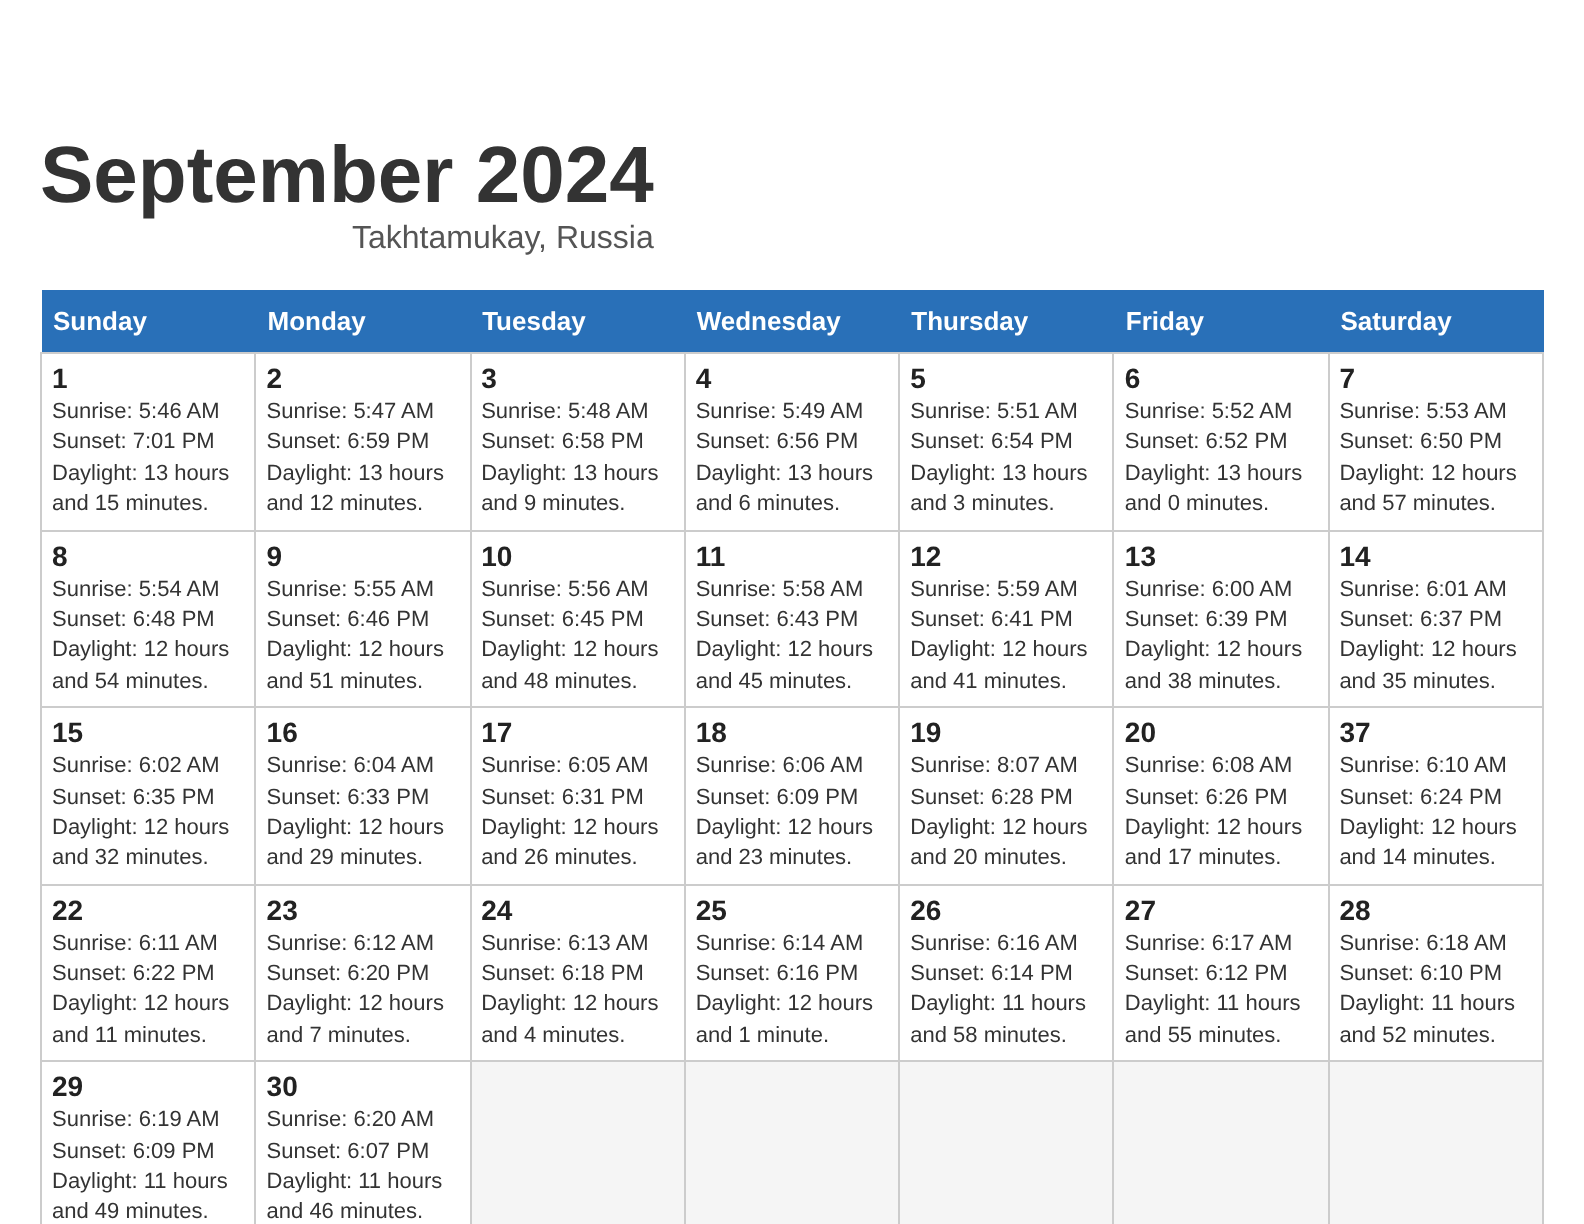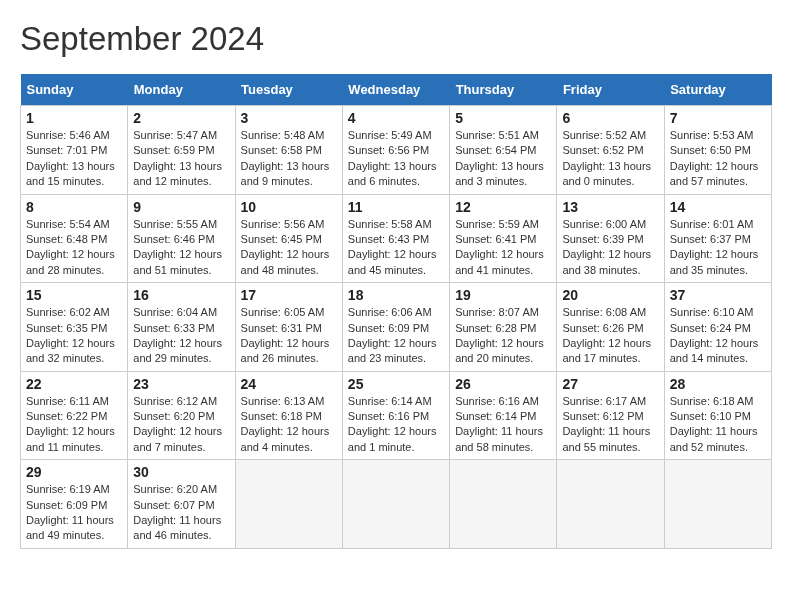--- a/index.html
+++ b/index.html
@@ -31,23 +31,24 @@
       color: #1a6eb5;
     }
     .logo-icon {
       width: 32px;
       height: 32px;
     }
     .title-block {
       text-align: right;
     }
     .month-title {
-      font-size: 33px;
-      font-weight: normal;
+      font-size: 40px;
+      font-weight: bold;
       color: #333;
+      margin-top: 46px;
     }
     .location {
       font-size: 16px;
       color: #555;
     }
     table {
       width: 100%;
       border-collapse: collapse;
       font-size: 11px;
     }
@@ -87,20 +88,21 @@
     tbody tr td {
       background: #fff;
     }
   </style>
 </head>
 <body>
 
 <div class="header">
   <div class="title-block">
     <div class="month-title">September 2024</div>
+    <div class="location">Takhtamukay, Russia</div>
   </div>
 </div>
 
 <table>
   <thead>
     <tr id="weekday-header">
         <th>Sunday</th>
         <th>Monday</th>
         <th>Tuesday</th>
         <th>Wednesday</th>
@@ -167,21 +169,21 @@
           <span>Daylight: 12 hours and 57 minutes.</span>
         </div>
       </td>
       </tr>
       <tr>
         <td>
         <span class="day-num">8</span>
         <div class="day-info">
           <span>Sunrise: 5:54 AM</span><br>
           <span>Sunset: 6:48 PM</span><br>
-          <span>Daylight: 12 hours and 28 minutes.</span>
+          <span>Daylight: 12 hours and 54 minutes.</span>
         </div>
       </td>
         <td>
         <span class="day-num">9</span>
         <div class="day-info">
           <span>Sunrise: 5:55 AM</span><br>
           <span>Sunset: 6:46 PM</span><br>
           <span>Daylight: 12 hours and 51 minutes.</span>
         </div>
       </td>

